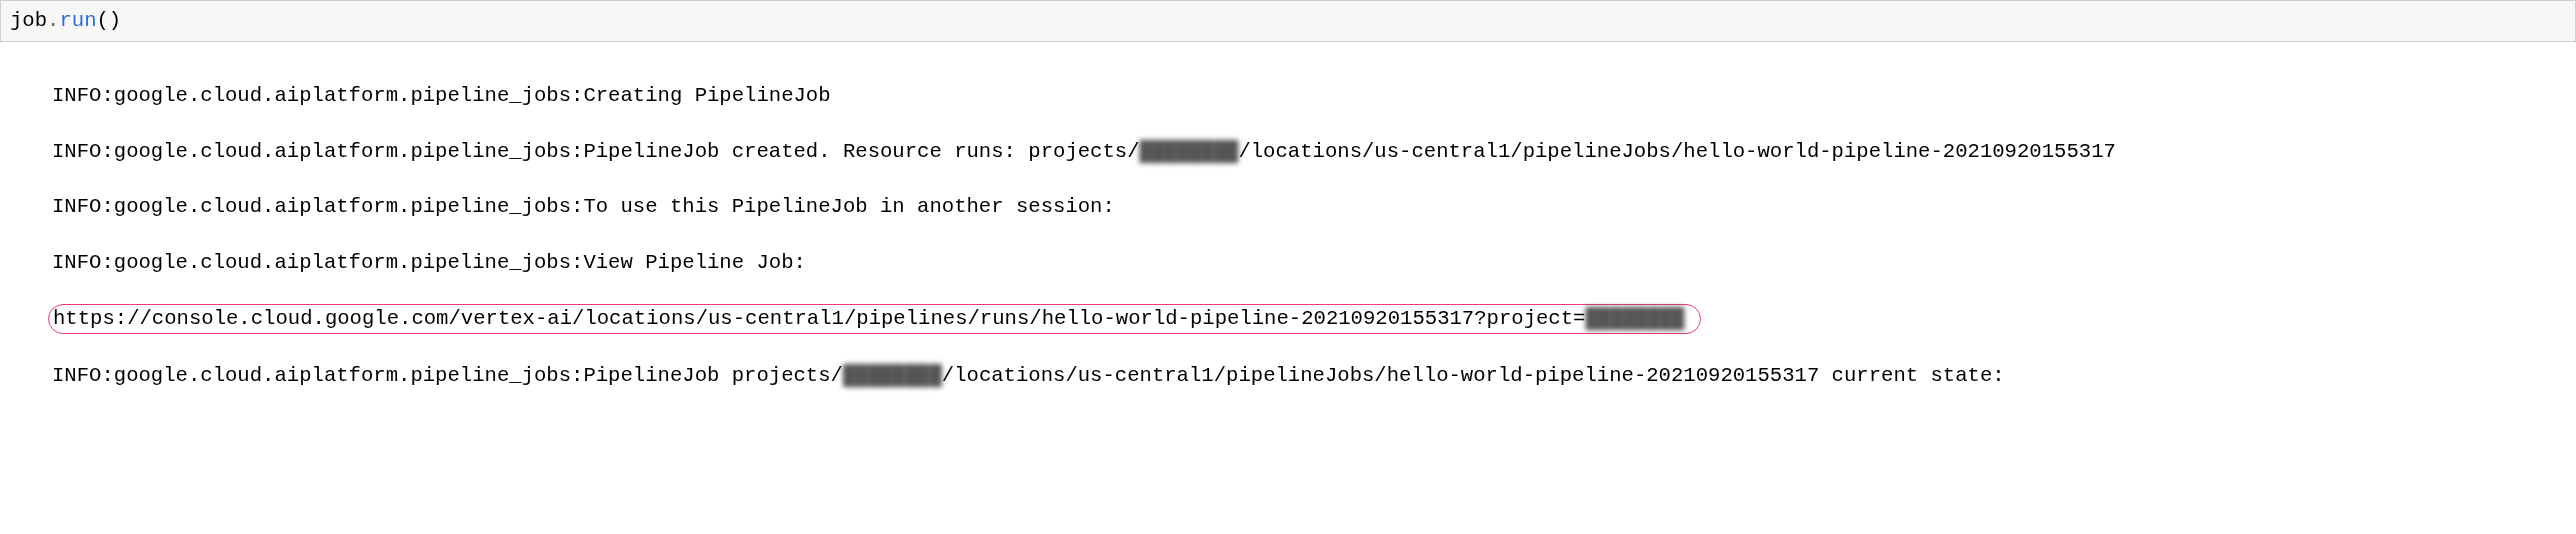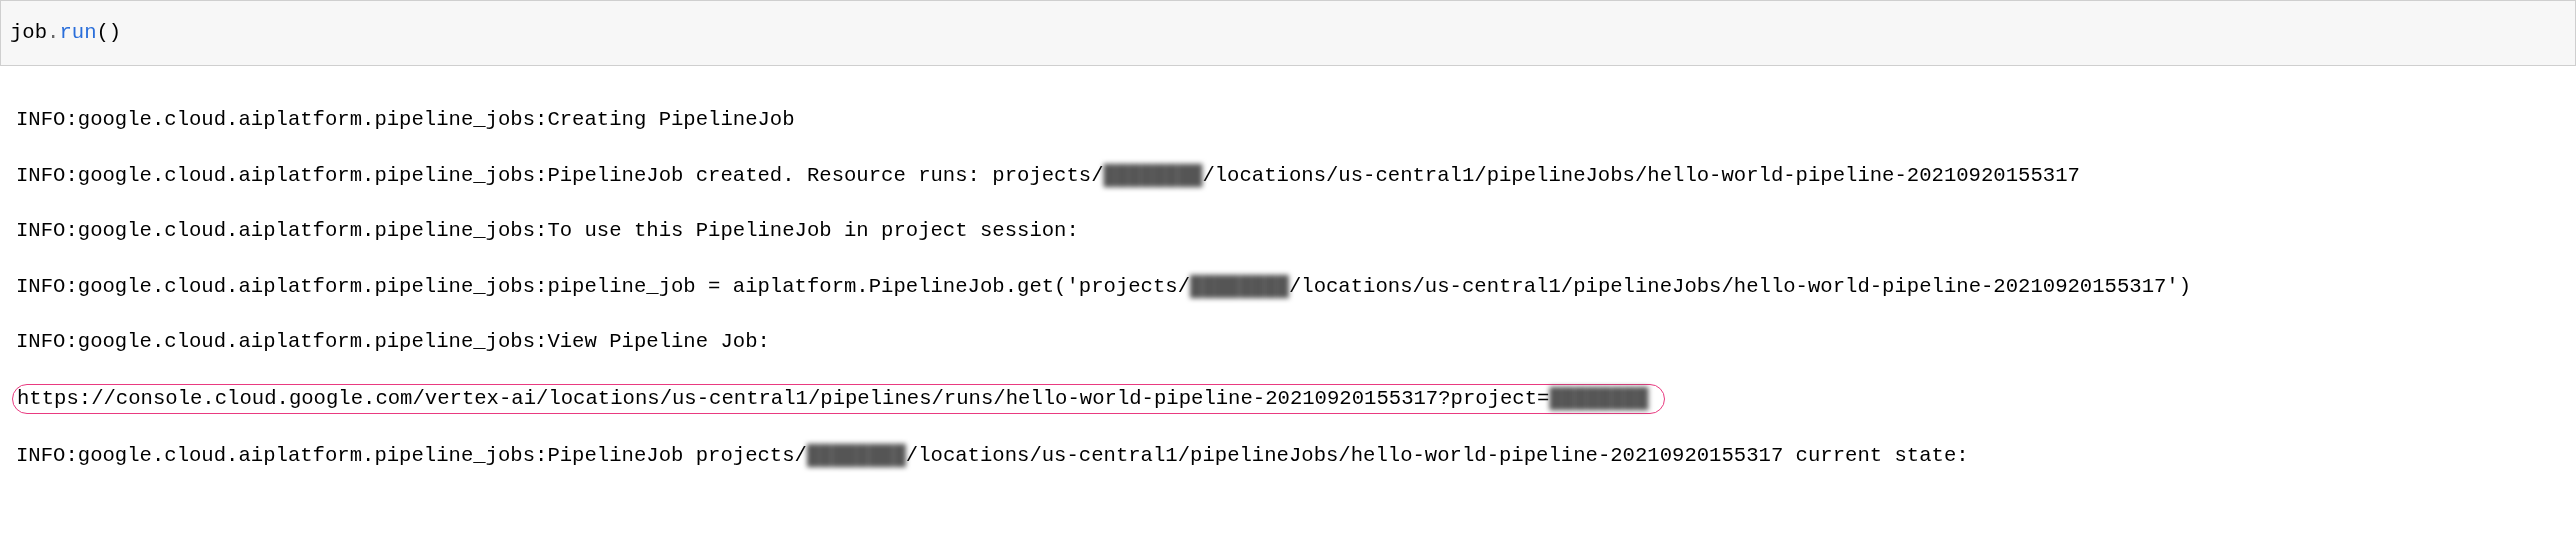--- a/index.html
+++ b/index.html
@@ -7,33 +7,33 @@
       font-family: Menlo, Monaco, Consolas, "Courier New", monospace;
       font-size: 20.6px;
       line-height: 1.35;
       background: #fff;
       color: #000;
       width: 2576px;
     }
     .code-cell {
       background: #f7f7f7;
       border: 0.9px solid #cfcfcf;
-      padding: 18px 9px;
+      padding: 6px 9px;
       white-space: pre;
     }
     .code-cell .obj { color: #000; }
     .code-cell .dot { color: #666; }
     .code-cell .method { color: #2a6eda; }
     .code-cell .paren { color: #000; }
     .output {
       padding: 12.5px 16px 16px 16px;
       white-space: pre;
       position: relative;
     }
-    .output-line { display: block; }
+    .output-line { display: block; margin-left: 36px; }
     .blurred {
       filter: blur(2.7px);
       color: #555;
     }
     .circled {
       display: inline-block;
       border: 1.8px solid #e93a80;
       border-radius: 895px;
       padding: 0 16px 0 3.6px;
       margin-left: -3.6px;
@@ -44,22 +44,21 @@
     }
   </style>
 </head>
 <body>
 
 <div class="code-cell"><span class="obj">job</span><span class="dot">.</span><span class="method">run</span><span class="paren">()</span></div>
 
 <div class="output">
 <span class="output-line"><span>INFO:google.cloud.aiplatform.pipeline_jobs:</span><span>Creating PipelineJob</span></span>
 <span class="output-line"><span>INFO:google.cloud.aiplatform.pipeline_jobs:</span><span>PipelineJob created. Resource runs: projects/</span><span class="blurred">████████</span><span>/locations/us-central1/pipelineJobs/hello-world-pipeline-20210920155317</span></span>
-<span class="output-line"><span>INFO:google.cloud.aiplatform.pipeline_jobs:</span><span>To use this PipelineJob in project session:</span></span>
-<span class="output-line"><span>INFO:google.cloud.aiplatform.pipeline_jobs:</span><span>pipeline_job = aiplatform.PipelineJob.get('projects/</span><span class="blurred">████████</span><span>/locations/us-central1/pipelineJobs/hello-world-pipeline-20210920155317')</span></span>
+<span class="output-line"><span>INFO:google.cloud.aiplatform.pipeline_jobs:</span><span>To use this PipelineJob in another session:</span></span>
 <span class="output-line"><span>INFO:google.cloud.aiplatform.pipeline_jobs:</span><span>View Pipeline Job:</span></span>
 <span class="output-line"><span class="circled"><span>https://console.cloud.google.com/vertex-ai/locations/us-central1/pipelines/runs/hello-world-pipeline-20210920155317?project=</span><span class="blurred">████████</span></span></span>
 <span class="output-line"><span>INFO:google.cloud.aiplatform.pipeline_jobs:</span><span>PipelineJob projects/</span><span class="blurred">████████</span><span>/locations/us-central1/pipelineJobs/hello-world-pipeline-20210920155317 current state:</span></span>
 
 <div class="annotation-wrap">
   
   
 </div>
 </div>
 

